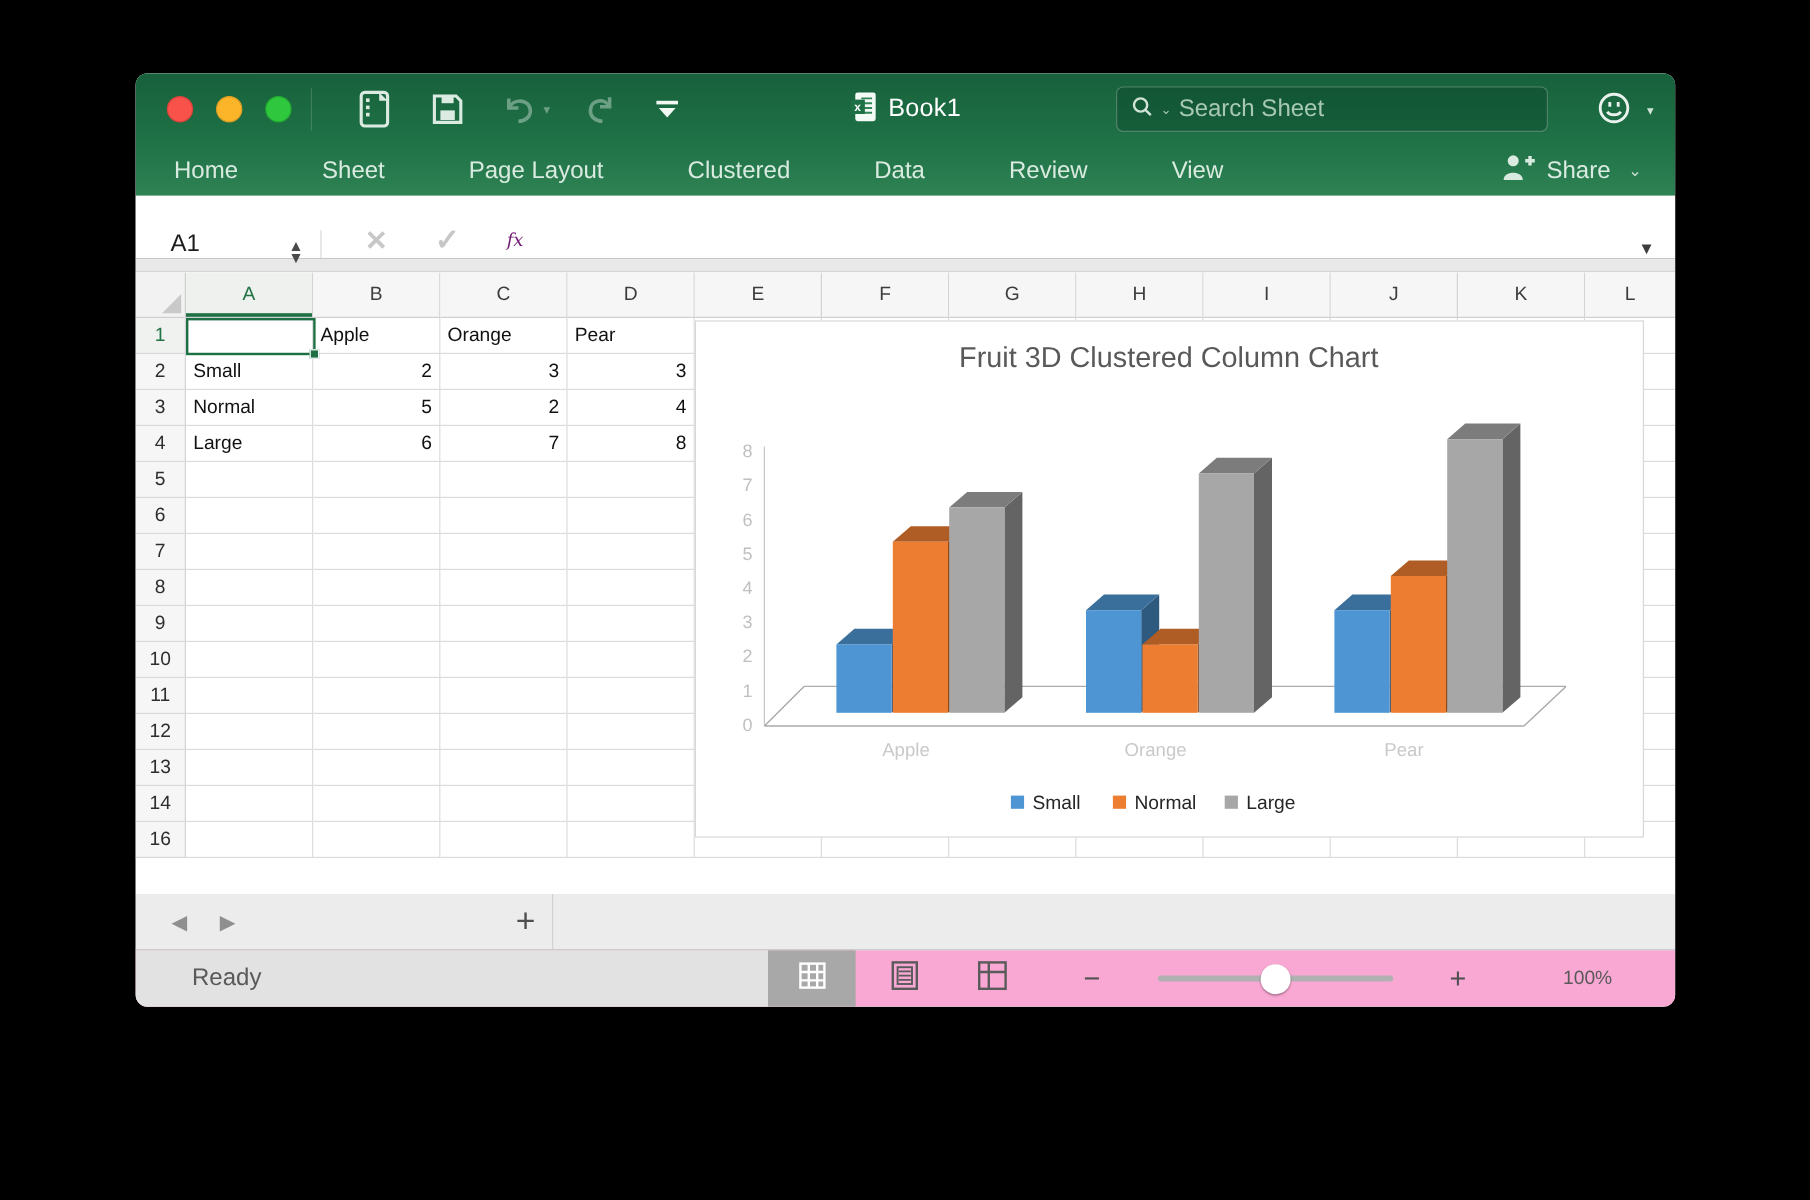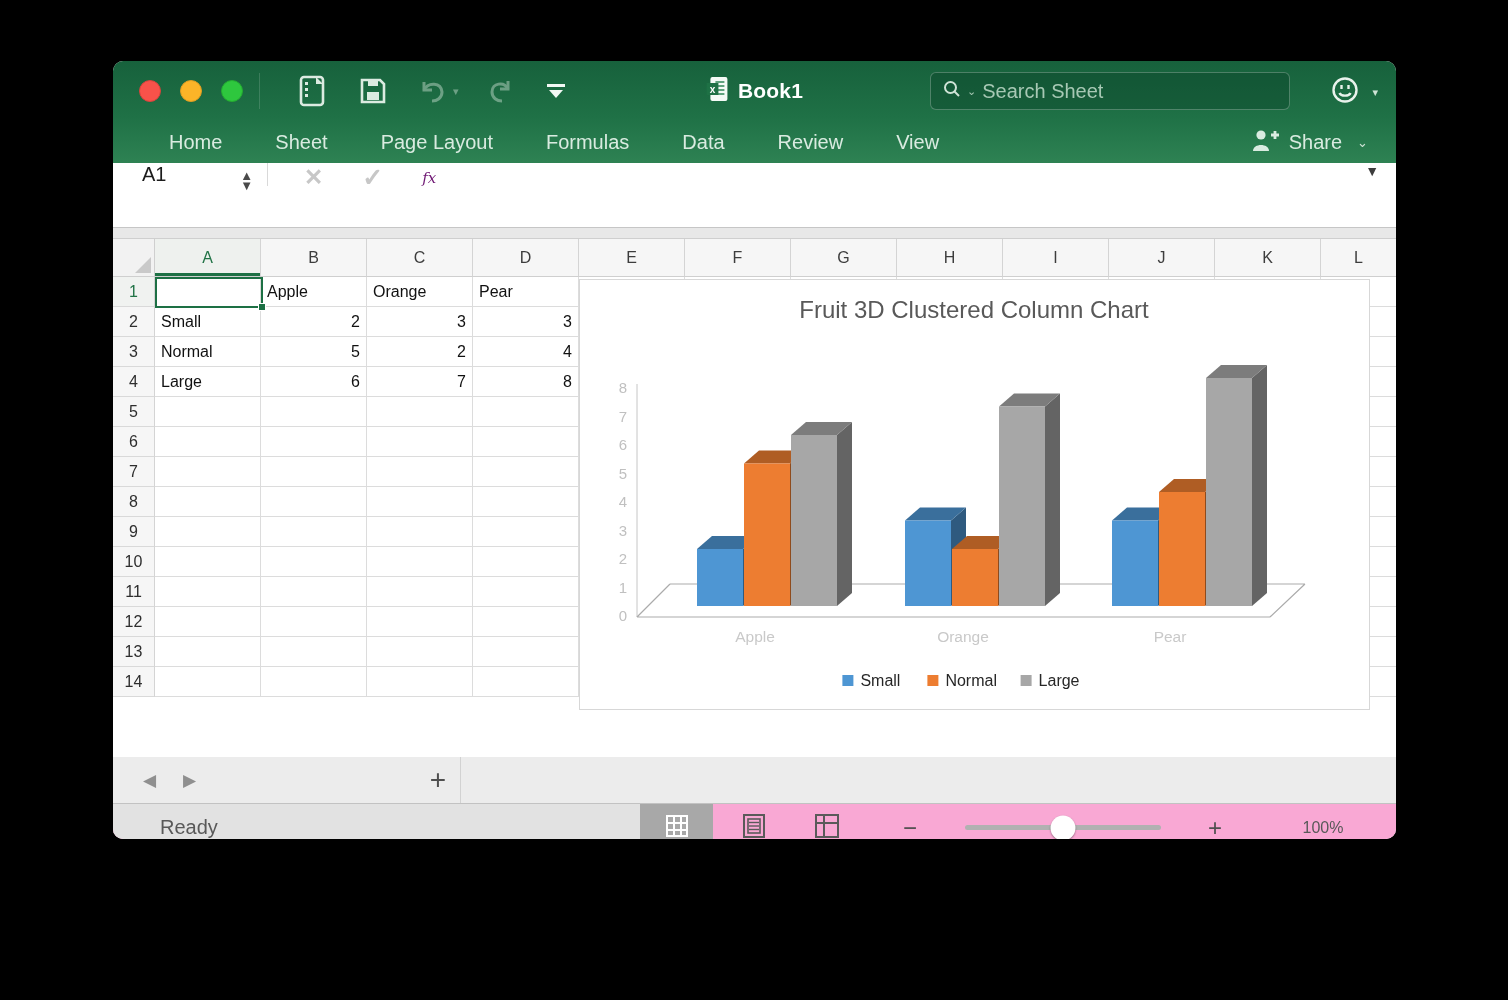--- a/index.html
+++ b/index.html
@@ -13,32 +13,32 @@
   .light { width:22px; height:22px; border-radius:50%; }
   .light.red { background:#f8524a; border:1px solid #d8423c; }
   .light.yellow { background:#fcb428; border:1px solid #df9d22; }
   .light.green { background:#2ec73e; border:1px solid #24ab31; }
   .tb-sep { position:absolute; left:146px; top:12px; width:1px; height:36px; background:rgba(255,255,255,0.15); }
   .qat { position:absolute; left:186px; top:0; height:60px; display:flex; align-items:center; gap:30px; }
   .qat .ic { display:flex; align-items:center; }
   .dim { opacity:0.45; }
   .caret-sm { font-size:11px; color:#cfe3d6; margin-left:6px; }
   .doc-title { position:absolute; left:50%; top:0; transform:translateX(-50%); height:60px; display:flex; align-items:center; gap:10px; }
-  .doc-title .name { color:#fff; font-size:21px; font-weight:bold; letter-spacing:0.2px;text-align:center; }
+  .doc-title .name { color:#fff; font-size:21px; font-weight:normal; letter-spacing:0.2px;text-align:center; }
   .searchbox { position:absolute; left:817px; top:11px; width:360px; height:38px; background:rgba(10,60,38,0.35); border:1px solid rgba(255,255,255,0.25); border-radius:6px; display:flex; align-items:center; padding:0 12px; gap:6px; }
   .searchbox .ph { color:#a7c8b4; font-size:20px; }
   .searchbox .caret-sm { margin-left:0; color:#a7c8b4; }
   .smiley-wrap { position:absolute; right:18px; top:15px; display:flex; align-items:center; gap:7px; }
-  .tabsrow { position:relative; height:42px; display:flex; align-items:center; padding-left:32px; gap:53px;margin-left:24px; }
+  .tabsrow { position:relative; height:42px; display:flex; align-items:center; padding-left:32px; gap:70px; }
   .rtab { color:#d9ebe0; font-size:20px; font-weight:500; }
   .share { position:absolute; right:28px; top:0; height:42px; display:flex; align-items:center; gap:9px; color:#d9ebe0; font-size:20px; font-weight:500; }
   .share .caret-sm { font-size:13px; }
 
   
-  .fbar { height:65px; background:#fff; border-bottom:1px solid #c6c6c6; display:flex; align-items:flex-start; }
+  .fbar { height:53px; background:#fff; border-bottom:1px solid #c6c6c6; display:flex; align-items:flex-end; }
   .namebox { width:155px; border-right:1px solid #d9d9d9; display:flex; align-items:center; padding-left:29px; position:relative; }
   .namebox .ref { font-size:20px; color:#1c1c1c; }
   .stepper { position:absolute; right:14px; top:8px; display:flex; flex-direction:column; line-height:10px; color:#4a4a4a; font-size:13px; }
   .fxbtns { display:flex; align-items:center; gap:39px; padding:0 28px 0 36px; }
   .fx-x { color:#c7c7c7; font-size:23px; font-weight:bold; }
   .fx-ok { color:#c7c7c7; font-size:25px; font-weight:bold; }
   .fx-fx { color:#701a75; font-size:15px; font-family:"DejaVu Serif",serif; font-style:italic; }
   .fdiv { width:1px; background:#dcdcdc; margin:9px 0; }
   .finput { flex:1; }
   .fcaret { display:flex; align-items:center; padding-right:17px; color:#3d3d3d; font-size:14px; }
@@ -167,21 +167,21 @@
             </svg>
         </span>
         <span class="caret-sm">▾</span>
       </div>
     </div>
     <div class="tabsrow">
 
       <span class="rtab">Home</span>
         <span class="rtab">Sheet</span>
         <span class="rtab">Page Layout</span>
-        <span class="rtab">Formulas</span>
+        <span class="rtab">Clustered</span>
         <span class="rtab">Data</span>
         <span class="rtab">Review</span>
         <span class="rtab">View</span>
         <div class="share">
         <span class="ic">
           <svg width="30" height="24" viewBox="0 0 30 24">
               <circle cx="11" cy="7" r="4.6" fill="#d9ebe0"></circle>
               <path d="M3 23 C3 15 19 15 19 23 Z" fill="#d9ebe0"></path>
               <line x1="21" y1="7" x2="29" y2="7" stroke="#d9ebe0" stroke-width="2.8"></line>
               <line x1="25" y1="3" x2="25" y2="11" stroke="#d9ebe0" stroke-width="2.8"></line>
@@ -432,20 +432,35 @@
           <div class="gc"></div>
           <div class="gc"></div>
           <div class="gc"></div>
           <div class="gc"></div>
           <div class="gc"></div>
           <div class="gc"></div>
           <div class="gc"></div>
           <div class="gc"></div>
           <div class="gc last"></div>
         </div>
+        <div class="g-row">
+          <div class="rn">16</div>
+          <div class="gc"></div>
+          <div class="gc"></div>
+          <div class="gc"></div>
+          <div class="gc"></div>
+          <div class="gc"></div>
+          <div class="gc"></div>
+          <div class="gc"></div>
+          <div class="gc"></div>
+          <div class="gc"></div>
+          <div class="gc"></div>
+          <div class="gc"></div>
+          <div class="gc last"></div>
+        </div>
       </div>
     <div class="selbox">
       <div class="handle"></div>
     </div>
     <div class="chartbox">
       <svg id="chart-svg" width="789" height="429" viewBox="0 0 789 429">
           <text x="394" y="38" font-size="24" fill="#595959" text-anchor="middle" font-family="Liberation Sans, sans-serif">Fruit 3D Clustered Column Chart</text>
           <line x1="57" y1="104" x2="57" y2="337" stroke="#c6c6c6" stroke-width="1"></line>
           <text x="47" y="341" font-size="15" fill="#c0c0c0" text-anchor="end" font-family="Liberation Sans, sans-serif">0</text>
           <text x="47" y="312.5" font-size="15" fill="#c0c0c0" text-anchor="end" font-family="Liberation Sans, sans-serif">1</text>

